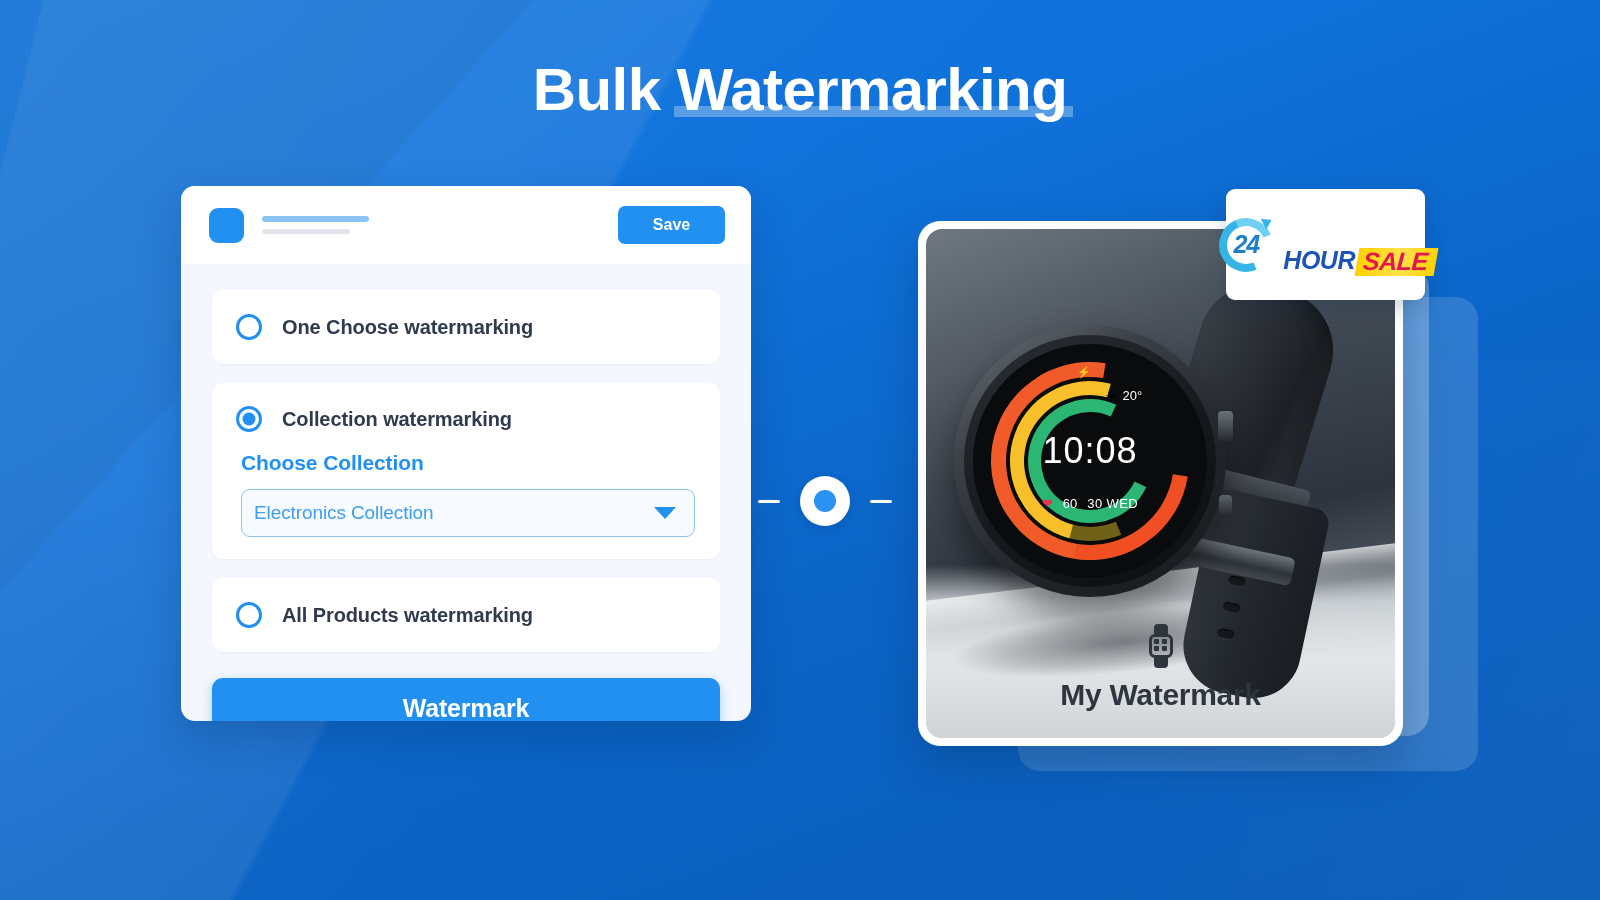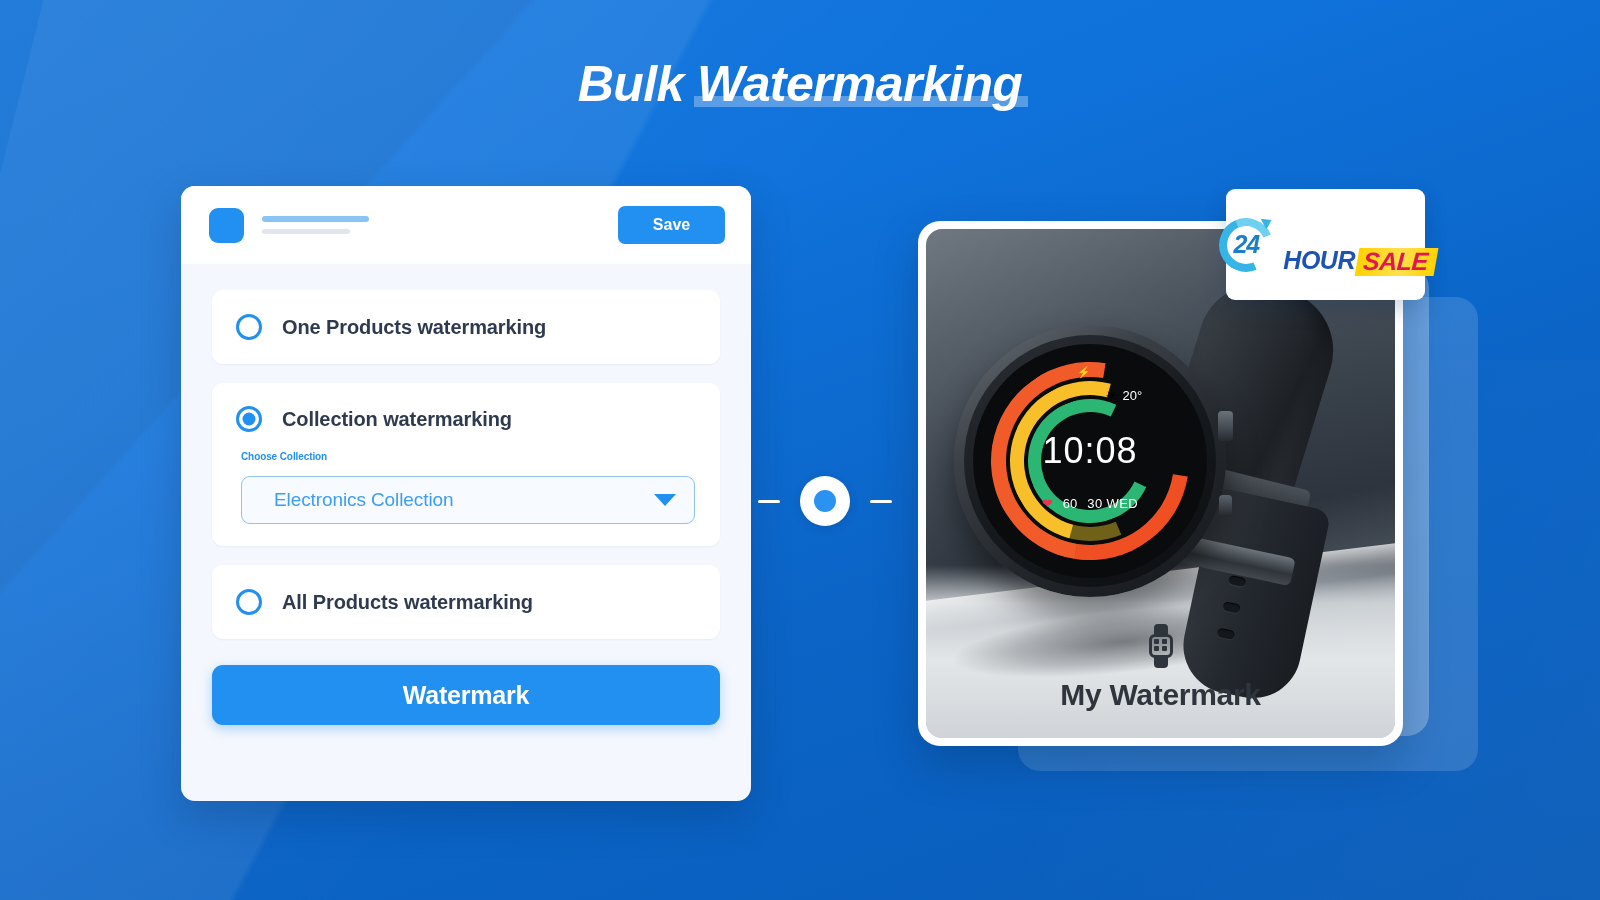--- a/index.html
+++ b/index.html
@@ -28,39 +28,38 @@
     background: linear-gradient(300deg, rgba(255,255,255,0.04), rgba(255,255,255,0) 70%);
   }
 
   
   .title-wrap {
     position:absolute; top:58px; left:0; width:1600px;
     text-align:center; z-index:6;
   }
   .title {
     display:inline-block; position:relative;
-    font-size:50px; font-weight:700; color:#ffffff;
+    font-size:60px; font-weight:700; color:#ffffff;
     letter-spacing:-0.6px; line-height:1.05;
     white-space:nowrap;
-    font-style:italic;
   }
   .title .hl {
     position:relative; display:inline-block;
   }
   .title .hl::after {
     content:""; position:absolute;
     left:-3px; right:-6px; bottom:4px; height:11px;
     background: rgba(255,255,255,0.30);
     z-index:-1;
   }
 
   
   .panel {
     position:absolute; left:181px; top:186px;
-    width:570px; height:615px;
+    width:570px; height:535px;
     background:#f4f7fd;
     border-radius:14px;
     box-shadow: 0 16px 40px rgba(2,38,80,0.22);
     overflow:hidden;
     z-index:5;
   }
   .panel-header {
     height:78px; background:#ffffff;
     display:flex; align-items:center;
     padding:0 26px 0 28px;
@@ -113,30 +112,30 @@
   .option-label {
     margin-left:20px;
     font-size:20px; font-weight:600; color:#303a4e;
     letter-spacing:-0.1px;
   }
 
   .card-collection { margin-top:19px; padding-bottom:22px; }
   .card-collection .option-row { height:72px; }
   .choose-label {
     margin-left:29px; margin-top:-4px;
-    font-size:10px; font-weight:700; color:#2290f0;
+    font-size:21px; font-weight:700; color:#2290f0;
     letter-spacing:-0.1px;
   }
   .select-box {
     margin:14px 25px 0 29px;
     height:48px; border-radius:9px;
     border:1.4px solid #8fc3f0;
     background:#f7fafe;
     display:flex; align-items:center;
-    padding:0 18px 0 32px;
+    padding:0 18px 0 12px;
     cursor:pointer;
   }
   .select-value {
     flex:1 1 auto;
     font-size:19px; color:#3d9df2; font-weight:400;
     letter-spacing:-0.1px;
   }
   .caret {
     width:0; height:0; flex:0 0 auto;
     border-left:11px solid transparent;
@@ -455,21 +454,21 @@
     </div>
     <button class="save-btn">Save</button>
   </div>
 
   <div class="panel-body">
 
     
     <div class="option-card card-one">
       <div class="option-row">
         <span class="radio"></span>
-        <span class="option-label">One Products watermarking</span>
+        <span class="option-label">One Choose watermarking</span>
       </div>
     </div>
 
     
     <div class="option-card card-collection">
       <div class="option-row">
         <span class="radio checked"></span>
         <span class="option-label">Collection watermarking</span>
       </div>
       <div class="choose-label">Choose Collection</div>

